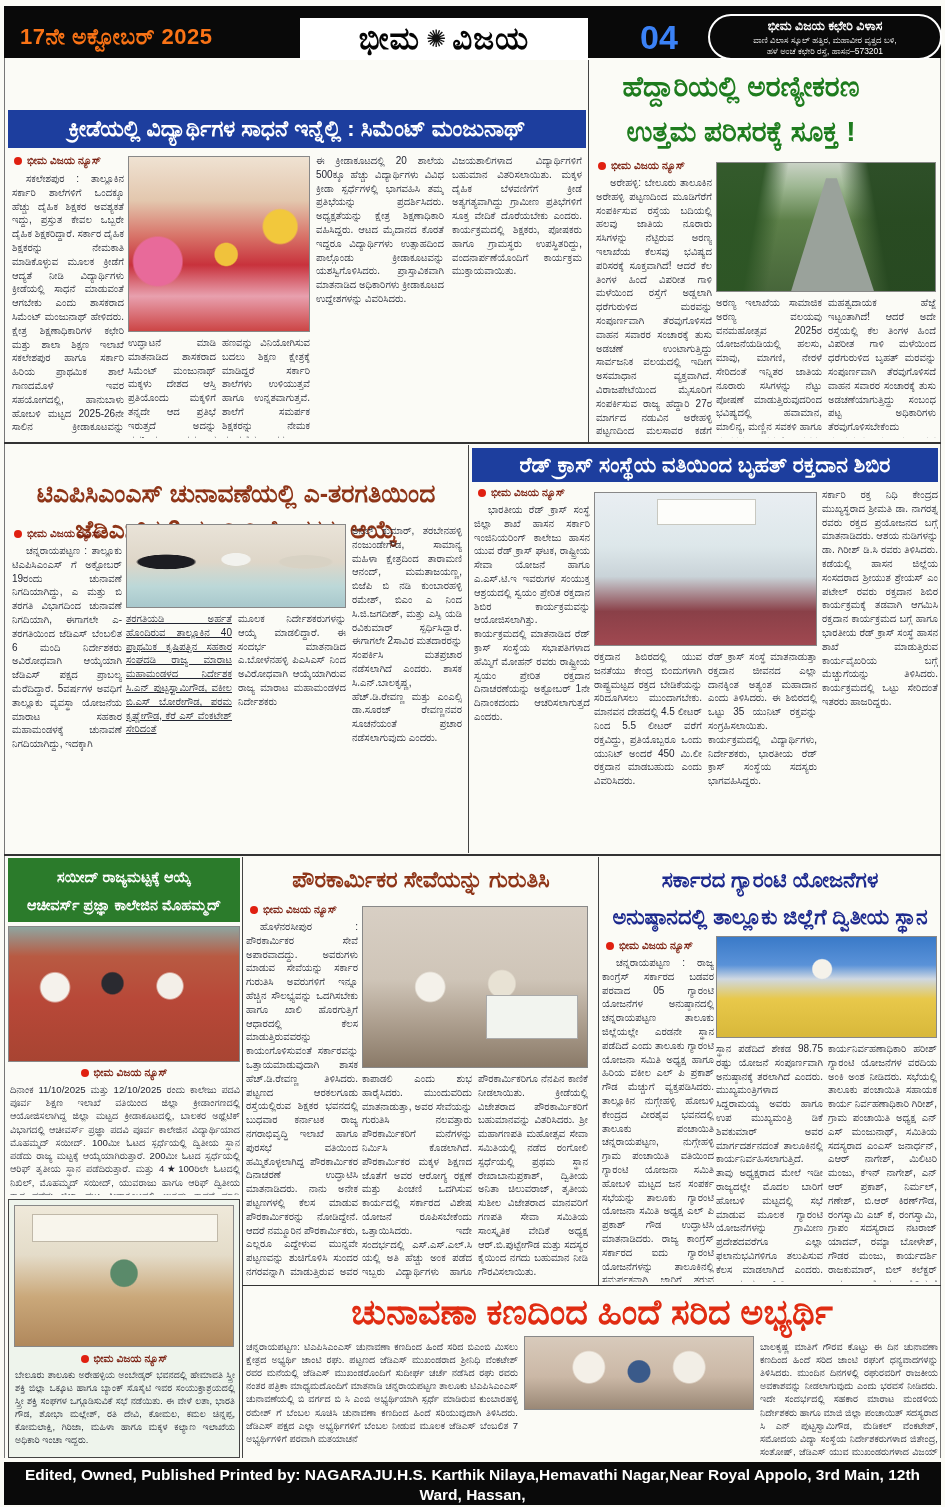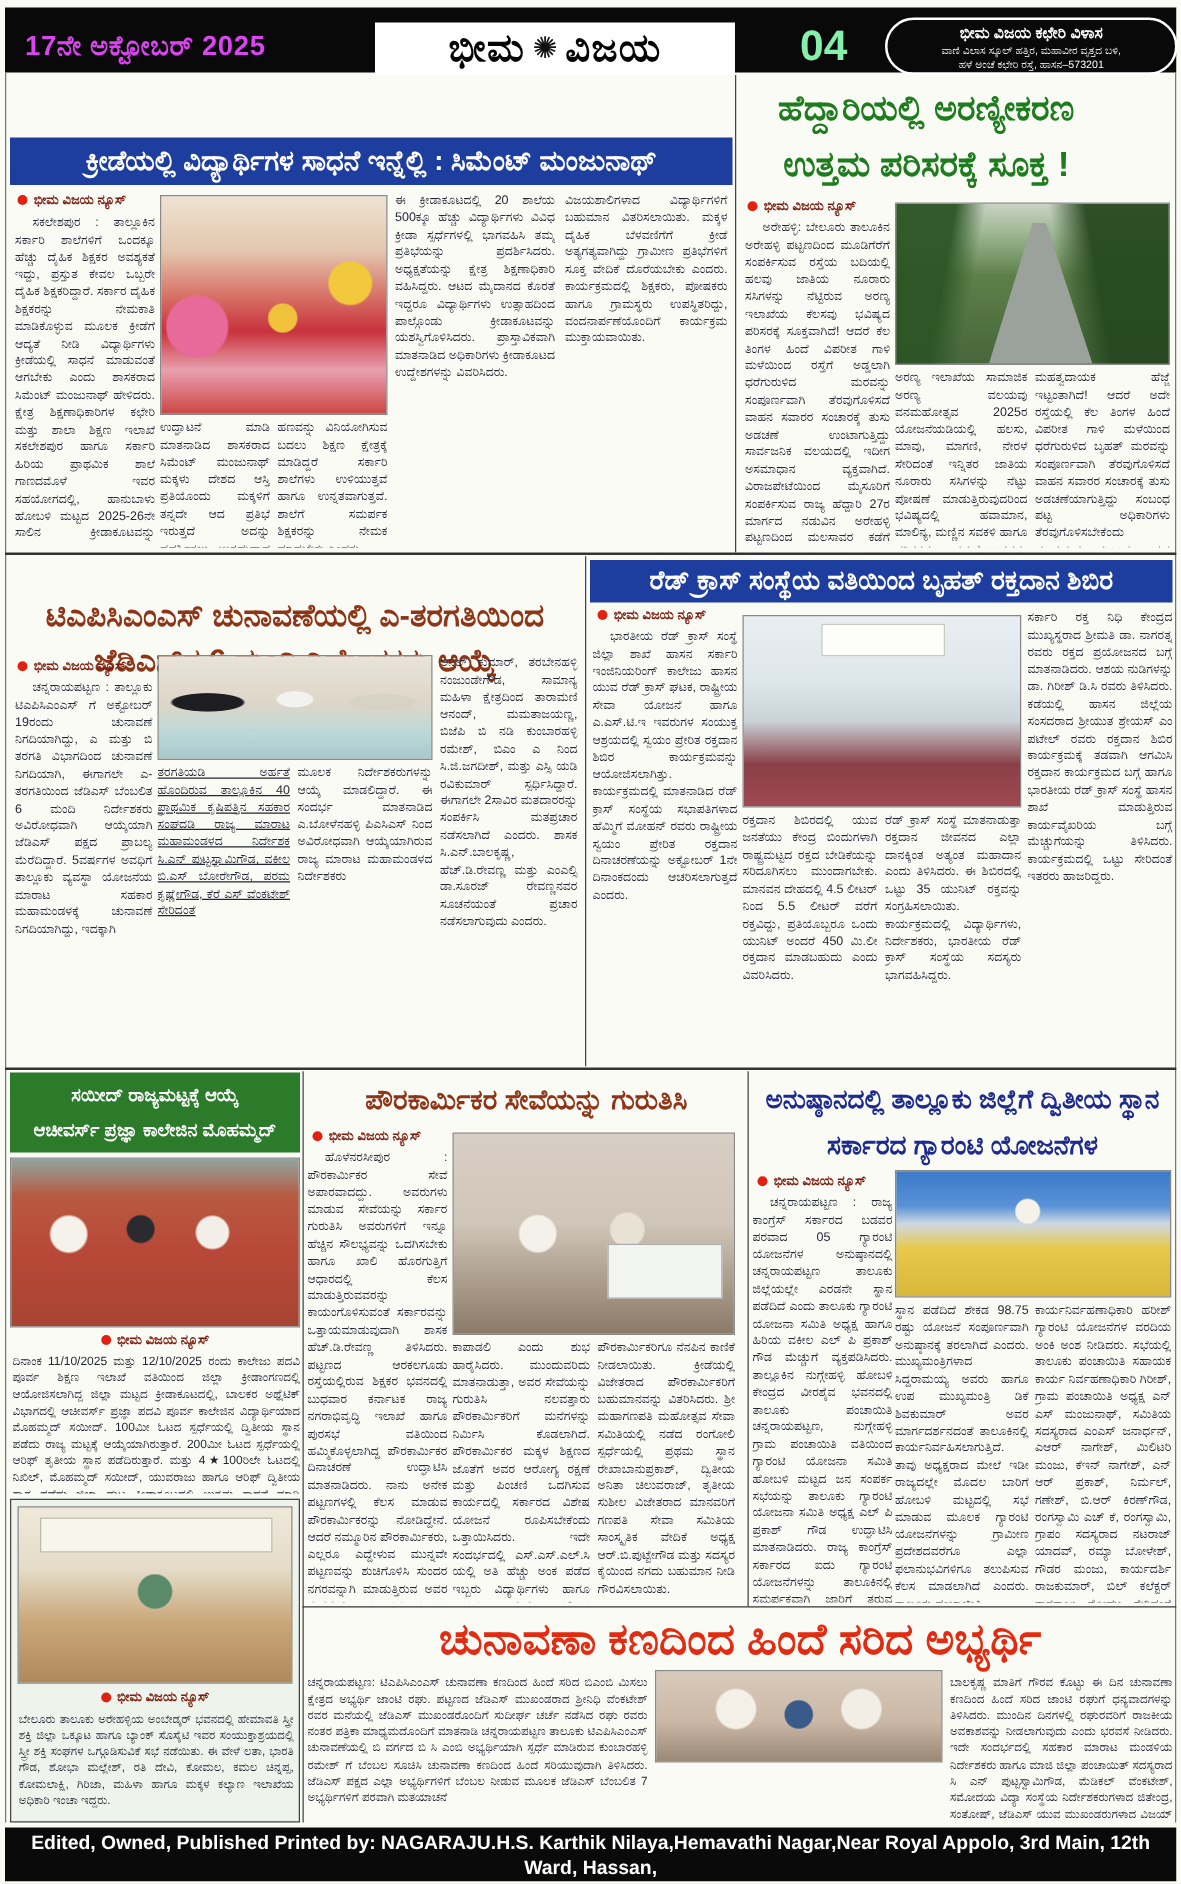--- a/index.html
+++ b/index.html
@@ -3,27 +3,27 @@
 <meta charset="utf-8">
 <style>
   html,body{margin:0;padding:0;background:#e8e8e2;}
   .page{position:relative;width:945px;height:1507px;background:#fbfbf6;margin:0 auto;
         font-family:"Liberation Sans","DejaVu Sans",sans-serif;overflow:hidden;}
   .frame{position:absolute;left:4px;top:58px;width:935px;height:1400px;
          border-left:1px solid #777;border-right:1px solid #777;pointer-events:none;}
   .abs{position:absolute;}
   
   .header{left:4px;top:6px;width:937px;height:52px;background:#090909;}
-  .date{left:16px;top:18px;color:#d946ef;font-size:22px;font-weight:bold;letter-spacing:.5px;}
+  .date{left:16px;top:18px;color:#f97316;font-size:22px;font-weight:bold;letter-spacing:.5px;}
   .mastbox{left:296px;top:12px;width:288px;height:42px;background:#fff;display:flex;
            align-items:center;justify-content:center;gap:6px;}
   .masttxt{font-size:31px;font-weight:bold;color:#050505;letter-spacing:1px;
            font-family:"Liberation Serif","DejaVu Serif",serif;}
   .chakra{font-size:24px;color:#111;line-height:1;}
-  .pagenum{left:636px;top:12px;color:#86efac;font-size:34px;font-weight:bold;}
+  .pagenum{left:636px;top:12px;color:#3b82f6;font-size:34px;font-weight:bold;}
   .office{left:704px;top:8px;width:234px;height:46px;border:2px solid #fff;border-radius:24px;
           color:#fff;text-align:center;padding-top:3px;box-sizing:border-box;}
   .office .t{font-size:12.5px;font-weight:bold;line-height:1.25;}
   .office .l{font-size:8.5px;line-height:1.3;}
   
   .vrule{background:#444;width:1px;}
   .hrule{background:#333;height:2px;}
   
   .hl{font-weight:bold;text-align:center;}
   .hl-red{color:#e23317;font-size:29px;line-height:1.45;}
@@ -210,22 +210,22 @@
   <div class="abs tx first" style="left:246px;top:920px;width:112px;height:362px;">ಹೊಳೆನರಸೀಪುರ : ಪೌರಕಾರ್ಮಿಕರ ಸೇವೆ ಅಪಾರವಾದದ್ದು. ಅವರುಗಳು ಮಾಡುವ ಸೇವೆಯನ್ನು ಸರ್ಕಾರ ಗುರುತಿಸಿ ಅವರುಗಳಿಗೆ ಇನ್ನೂ ಹೆಚ್ಚಿನ ಸೌಲಭ್ಯವನ್ನು ಒದಗಿಸಬೇಕು ಹಾಗೂ ಖಾಲಿ ಹೊರಗುತ್ತಿಗೆ ಆಧಾರದಲ್ಲಿ ಕೆಲಸ ಮಾಡುತ್ತಿರುವವರನ್ನು ಕಾಯಂಗೊಳಿಸುವಂತೆ ಸರ್ಕಾರವನ್ನು ಒತ್ತಾಯಮಾಡುವುದಾಗಿ ಶಾಸಕ ಹೆಚ್.ಡಿ.ರೇವಣ್ಣ ತಿಳಿಸಿದರು. ಪಟ್ಟಣದ ಆರಕಲಗೂಡು ರಸ್ತೆಯಲ್ಲಿರುವ ಶಿಕ್ಷಕರ ಭವನದಲ್ಲಿ ಬುಧವಾರ ಕರ್ನಾಟಕ ರಾಜ್ಯ ನಗರಾಭಿವೃದ್ಧಿ ಇಲಾಖೆ ಹಾಗೂ ಪುರಸಭೆ ವತಿಯಿಂದ ಹಮ್ಮಿಕೊಳ್ಳಲಾಗಿದ್ದ ಪೌರಕಾರ್ಮಿಕರ ದಿನಾಚರಣೆ ಉದ್ಘಾಟಿಸಿ ಮಾತನಾಡಿದರು. ನಾನು ಅನೇಕ ಪಟ್ಟಣಗಳಲ್ಲಿ ಕೆಲಸ ಮಾಡುವ ಪೌರಕಾರ್ಮಿಕರನ್ನು ನೋಡಿದ್ದೇನೆ. ಆದರೆ ನಮ್ಮೂರಿನ ಪೌರಕಾರ್ಮಿಕರು, ಎಲ್ಲರೂ ಎದ್ದೇಳುವ ಮುನ್ನವೇ ಪಟ್ಟಣವನ್ನು ಶುಚಿಗೊಳಿಸಿ ಸುಂದರ ನಗರವನ್ನಾಗಿ ಮಾಡುತ್ತಿರುವ ಅವರ ಸೇವೆಗೆ ಶ್ರೀ ಲಕ್ಷ್ಮಿ ನರಸಿಂಹಸ್ವಾಮಿ ಹಾಗೂ ತಾಯಿ ಚಾಮುಂಡೇಶ್ವರಿ ದೇವಿ ಉತ್ತಮ ಆರೋಗ್ಯ ಆಯಸ್ಸು ಕೊಟ್ಟು</div>
   <div class="abs ph ph-civic" style="left:362px;top:906px;width:226px;height:162px;">
     <div class="banner2"></div>
   </div>
   <div class="abs tx" style="left:362px;top:1072px;width:110px;height:210px;">ಕಾಪಾಡಲಿ ಎಂದು ಶುಭ ಹಾರೈಸಿದರು. ಮುಂದುವರಿದು ಮಾತನಾಡುತ್ತಾ, ಅವರ ಸೇವೆಯನ್ನು ಗುರುತಿಸಿ ನಲವತ್ತಾರು ಪೌರಕಾರ್ಮಿಕರಿಗೆ ಮನೆಗಳನ್ನು ನಿರ್ಮಿಸಿ ಕೊಡಲಾಗಿದೆ. ಪೌರಕಾರ್ಮಿಕರ ಮಕ್ಕಳ ಶಿಕ್ಷಣದ ಜೊತೆಗೆ ಅವರ ಆರೋಗ್ಯ ರಕ್ಷಣೆ ಮತ್ತು ಪಿಂಚಣಿ ಒದಗಿಸುವ ಕಾರ್ಯದಲ್ಲಿ ಸರ್ಕಾರದ ವಿಶೇಷ ಯೋಜನೆ ರೂಪಿಸಬೇಕೆಂದು ಒತ್ತಾಯಿಸಿದರು. ಇದೇ ಸಂದರ್ಭದಲ್ಲಿ ಎಸ್.ಎಸ್.ಎಲ್.ಸಿ ಯಲ್ಲಿ ಅತಿ ಹೆಚ್ಚು ಅಂಕ ಪಡೆದ ಇಬ್ಬರು ವಿದ್ಯಾರ್ಥಿಗಳು ಹಾಗೂ ಉತ್ತಮ ಸೇವೆ ಸಲ್ಲಿಸಿದ ಪೌರಕಾರ್ಮಿಕರ ಗೌರವಿಸಲಾಯಿತು. ಎಲ್ಲಾ</div>
   <div class="abs tx" style="left:478px;top:1072px;width:110px;height:210px;">ಪೌರಕಾರ್ಮಿಕರಿಗೂ ನೆನಪಿನ ಕಾಣಿಕೆ ನೀಡಲಾಯಿತು. ಕ್ರೀಡೆಯಲ್ಲಿ ವಿಜೇತರಾದ ಪೌರಕಾರ್ಮಿಕರಿಗೆ ಬಹುಮಾನವನ್ನು ವಿತರಿಸಿದರು. ಶ್ರೀ ಮಹಾಗಣಪತಿ ಮಹೋತ್ಸವ ಸೇವಾ ಸಮಿತಿಯಲ್ಲಿ ನಡೆದ ರಂಗೋಲಿ ಸ್ಪರ್ಧೆಯಲ್ಲಿ ಪ್ರಥಮ ಸ್ಥಾನ ರೇಖಾಬಾನುಪ್ರಕಾಶ್, ದ್ವಿತೀಯ ಅನಿತಾ ಚಿಲುವರಾಜ್, ತೃತೀಯ ಸುಶೀಲ ವಿಜೇತರಾದ ಮಾನವರಿಗೆ ಗಣಪತಿ ಸೇವಾ ಸಮಿತಿಯ ಸಾಂಸ್ಕೃತಿಕ ವೇದಿಕೆ ಅಧ್ಯಕ್ಷ ಆರ್.ಬಿ.ಪುಟ್ಟೇಗೌಡ ಮತ್ತು ಸದಸ್ಯರ ಕೈಯಿಂದ ನಗದು ಬಹುಮಾನ ನೀಡಿ ಗೌರವಿಸಲಾಯಿತು.</div>
 
   <div class="abs vrule" style="left:598px;top:857px;height:428px;"></div>
 
   <div class="abs hl hl-navy" style="left:602px;top:862px;width:336px;height:74px;">
+    <div>ಸರ್ಕಾರದ ಗ್ಯಾರಂಟಿ ಯೋಜನೆಗಳ</div>
     <div>ಅನುಷ್ಠಾನದಲ್ಲಿ ತಾಲ್ಲೂಕು ಜಿಲ್ಲೆಗೆ ದ್ವಿತೀಯ ಸ್ಥಾನ</div>
-    <div>ಸರ್ಕಾರದ ಗ್ಯಾರಂಟಿ ಯೋಜನೆಗಳ</div>
   </div>
   <div class="abs byline" style="left:606px;top:939px;width:112px;">
     <span class="dot"></span>
     <span>ಭೀಮ ವಿಜಯ ನ್ಯೂಸ್</span>
   </div>
   <div class="abs tx first" style="left:602px;top:956px;width:112px;height:326px;">ಚನ್ನರಾಯಪಟ್ಟಣ : ರಾಜ್ಯ ಕಾಂಗ್ರೆಸ್ ಸರ್ಕಾರದ ಬಡವರ ಪರವಾದ 05 ಗ್ಯಾರಂಟಿ ಯೋಜನೆಗಳ ಅನುಷ್ಠಾನದಲ್ಲಿ ಚನ್ನರಾಯಪಟ್ಟಣ ತಾಲೂಕು ಜಿಲ್ಲೆಯಲ್ಲೇ ಎರಡನೇ ಸ್ಥಾನ ಪಡೆದಿದೆ ಎಂದು ತಾಲೂಕು ಗ್ಯಾರಂಟಿ ಯೋಜನಾ ಸಮಿತಿ ಅಧ್ಯಕ್ಷ ಹಾಗೂ ಹಿರಿಯ ವಕೀಲ ಎಲ್ ಪಿ ಪ್ರಕಾಶ್ ಗೌಡ ಮೆಚ್ಚುಗೆ ವ್ಯಕ್ತಪಡಿಸಿದರು. ತಾಲ್ಲೂಕಿನ ನುಗ್ಗೇಹಳ್ಳಿ ಹೋಬಳಿ ಕೇಂದ್ರದ ವೀರಶೈವ ಭವನದಲ್ಲಿ ತಾಲೂಕು ಪಂಚಾಯಿತಿ ಚನ್ನರಾಯಪಟ್ಟಣ, ನುಗ್ಗೇಹಳ್ಳಿ ಗ್ರಾಮ ಪಂಚಾಯಿತಿ ವತಿಯಿಂದ ಗ್ಯಾರಂಟಿ ಯೋಜನಾ ಸಮಿತಿ ಹೋಬಳಿ ಮಟ್ಟದ ಜನ ಸಂಪರ್ಕ ಸಭೆಯನ್ನು ತಾಲೂಕು ಗ್ಯಾರಂಟಿ ಯೋಜನಾ ಸಮಿತಿ ಅಧ್ಯಕ್ಷ ಎಲ್ ಪಿ ಪ್ರಕಾಶ್ ಗೌಡ ಉದ್ಘಾಟಿಸಿ ಮಾತನಾಡಿದರು. ರಾಜ್ಯ ಕಾಂಗ್ರೆಸ್ ಸರ್ಕಾರದ ಐದು ಗ್ಯಾರಂಟಿ ಯೋಜನೆಗಳನ್ನು ತಾಲೂಕಿನಲ್ಲಿ ಸಮರ್ಪಕವಾಗಿ ಜಾರಿಗೆ ತರುವ ಮೂಲಕ ಇಡೀ ಜಿಲ್ಲೆಯಲ್ಲಿ ಚನ್ನರಾಯಪಟ್ಟಣ ತಾಲೂಕು ಎರಡನೆ</div>
   <div class="abs ph ph-stage" style="left:716px;top:936px;width:221px;height:102px;"></div>
   <div class="abs tx" style="left:716px;top:1042px;width:107px;height:240px;">ಸ್ಥಾನ ಪಡೆದಿದೆ ಶೇಕಡ 98.75 ರಷ್ಟು ಯೋಜನೆ ಸಂಪೂರ್ಣವಾಗಿ ಅನುಷ್ಠಾನಕ್ಕೆ ತರಲಾಗಿದೆ ಎಂದರು. ಮುಖ್ಯಮಂತ್ರಿಗಳಾದ ಸಿದ್ದರಾಮಯ್ಯ ಅವರು ಹಾಗೂ ಉಪ ಮುಖ್ಯಮಂತ್ರಿ ಡಿಕೆ ಶಿವಕುಮಾರ್ ಅವರ ಮಾರ್ಗದರ್ಶನದಂತೆ ತಾಲೂಕಿನಲ್ಲಿ ಕಾರ್ಯನಿರ್ವಹಿಸಲಾಗುತ್ತಿದೆ. ತಾವು ಅಧ್ಯಕ್ಷರಾದ ಮೇಲೆ ಇಡೀ ರಾಜ್ಯದಲ್ಲೇ ಮೊದಲ ಬಾರಿಗೆ ಹೋಬಳಿ ಮಟ್ಟದಲ್ಲಿ ಸಭೆ ಮಾಡುವ ಮೂಲಕ ಗ್ಯಾರಂಟಿ ಯೋಜನೆಗಳನ್ನು ಗ್ರಾಮೀಣ ಪ್ರದೇಶದವರೆಗೂ ಎಲ್ಲಾ ಫಲಾನುಭವಿಗಳಿಗೂ ತಲುಪಿಸುವ ಕೆಲಸ ಮಾಡಲಾಗಿದೆ ಎಂದರು. ತಾಲೂಕು ಪಂಚಾಯಿತಿ</div>
   <div class="abs tx" style="left:828px;top:1042px;width:109px;height:240px;">ಕಾರ್ಯನಿರ್ವಹಣಾಧಿಕಾರಿ ಹರೀಶ್ ಗ್ಯಾರಂಟಿ ಯೋಜನೆಗಳ ವರದಿಯ ಅಂಕಿ ಅಂಶ ನೀಡಿದರು. ಸಭೆಯಲ್ಲಿ ತಾಲೂಕು ಪಂಚಾಯಿತಿ ಸಹಾಯಕ ಕಾರ್ಯ ನಿರ್ವಹಣಾಧಿಕಾರಿ ಗಿರೀಶ್, ಗ್ರಾಮ ಪಂಚಾಯಿತಿ ಅಧ್ಯಕ್ಷ ಎನ್ ಎಸ್ ಮಂಜುನಾಥ್, ಸಮಿತಿಯ ಸದಸ್ಯರಾದ ಎಂಎಸ್ ಜನಾರ್ಧನ್, ಎಆರ್ ನಾಗೇಶ್, ಮಿಲಿಟರಿ ಮಂಜು, ಕೆಇನ್ ನಾಗೇಶ್, ಎನ್ ಆರ್ ಪ್ರಕಾಶ್, ನಿರ್ಮಲ್, ಗಣೇಶ್, ಬಿ.ಆರ್ ಕಿರಣ್‌ಗೌಡ, ರಂಗಸ್ವಾಮಿ ಎಚ್ ಕೆ, ರಂಗಸ್ವಾಮಿ, ಗ್ರಾಪಂ ಸದಸ್ಯರಾದ ನಟರಾಜ್ ಯಾದವ್, ರಮ್ಯಾ ಬೋಳೇಶ್, ಗೌಡರ ಮಂಜು, ಕಾರ್ಯದರ್ಶಿ ರಾಜಕುಮಾರ್, ಬಿಲ್ ಕಲೆಕ್ಟರ್ ನಾಗರಾಜು, ಸೋಮು, ಸೇರಿದಂತೆ ಇತರರು ಹಾಜರಿದ್ದರು.</div>
 

